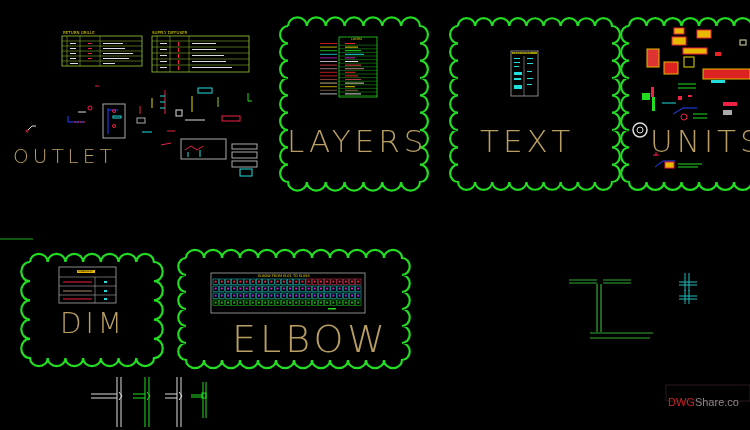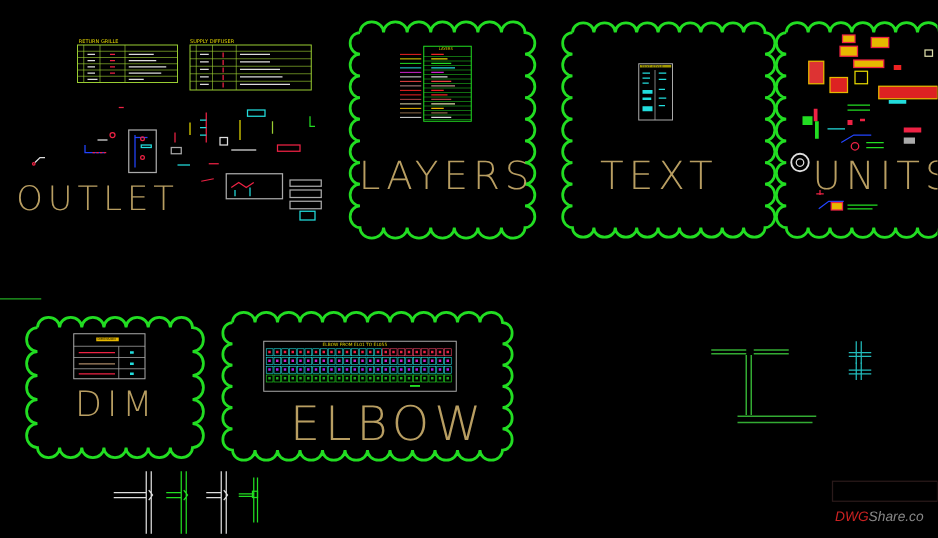--- a/index.html
+++ b/index.html
@@ -470,29 +470,29 @@
     <path d="M590 333 l63 0 M590 338 l60 0"></path>
   </g>
   <g fill="none" stroke="#22bbbb" stroke-width="1">
     <path d="M679 282 l18 0 M679 285 l18 0 M685 273 l0 18 M689 273 l0 18"></path>
     <path d="M679 296 l18 0 M679 299 l18 0 M685 290 l0 14 M689 290 l0 14"></path>
   </g>
 
   <rect x="666" y="385" width="84" height="16" fill="none" stroke="#2a1a1a" stroke-width="1"></rect>
 </svg>
 
-<div class="bigtext" style="left:13px;top:146px;font-size:27px;text-align:center;">OUTLET</div>
+<div class="bigtext" style="left:13px;top:146px;font-size:20px;text-align:center;">OUTLET</div>
 <div class="bigtext" style="left:287px;top:126px;font-size:31px;">LAYERS</div>
 <div class="bigtext" style="left:480px;top:126px;font-size:31px;">TEXT</div>
 <div class="bigtext" style="left:650px;top:126px;font-size:31px;">UNITS</div>
 <div class="bigtext" style="left:60px;top:310px;font-size:28px;">DIM</div>
 <div class="bigtext" style="left:232px;top:320px;font-size:38px;">ELBOW</div>
 
 <div class="tbltitle" style="left:63px;top:30px;">RETURN GRILLE</div>
 <div class="tbltitle" style="left:152px;top:30px;">SUPPLY DIFFUSER</div>
 <div class="tbltitle" style="left:351px;top:37px;font-size:3px;">LAYERS</div>
 <div class="tbltitle" style="left:513px;top:51px;font-size:3px;color:#222;">TEXT STYLE</div>
 <div class="tbltitle" style="left:78px;top:270px;font-size:2.5px;color:#000;">DIMENSION</div>
 <div class="tbltitle" style="left:258px;top:274px;font-size:3.5px;">ELBOW FROM EL01 TO EL055</div>
 
-<div class="wm" style="left:668px;top:408px;font-style:italic;">
+<div class="wm" style="left:668px;top:396px;">
   <span style="color:#cc2222;">DWG</span><span style="color:#888888;">Share.co</span>
 </div>
 
 </body></html>

